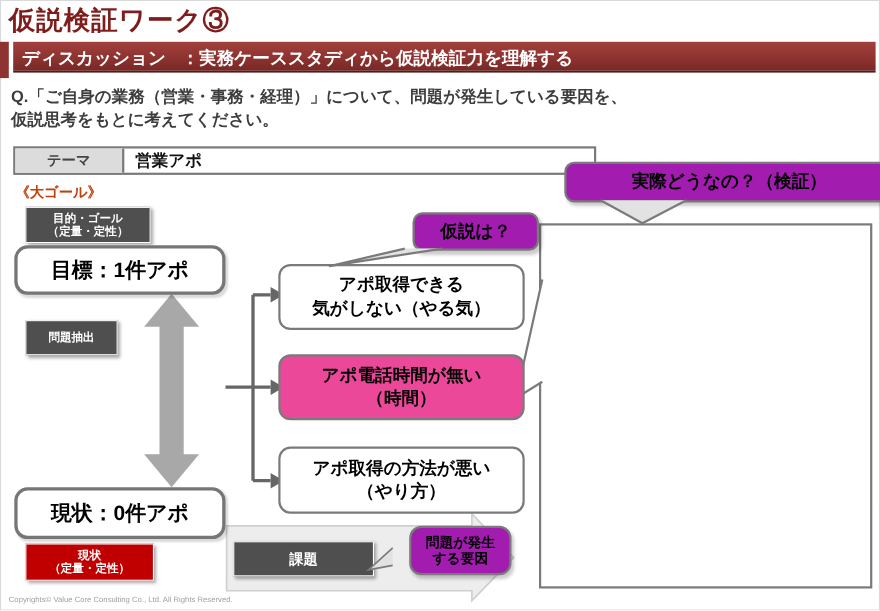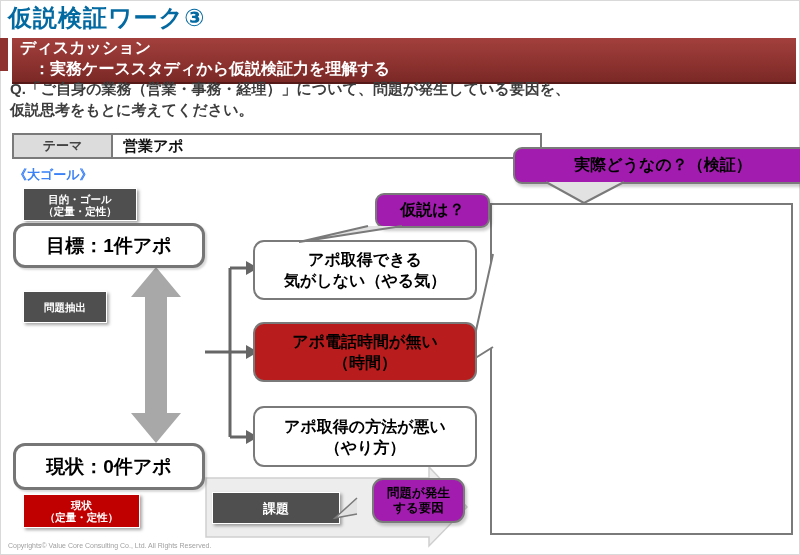--- a/index.html
+++ b/index.html
@@ -4,57 +4,57 @@
 <style>
   html,body{margin:0;padding:0;background:#ffffff;}
   #stage{
     position:relative;width:800px;height:555px;background:#ffffff;overflow:hidden;
     font-family:"Liberation Sans","DejaVu Sans",sans-serif;color:#333;
     box-shadow:inset 0 0 0 1px #d9d9d9;
   }
   .abs{position:absolute;}
   svg{position:absolute;left:0;top:0;}
   
-  .title{left:8px;top:2px;font-size:24px;font-weight:bold;color:#0369a1;letter-spacing:1px;}
+  .title{left:8px;top:2px;font-size:24px;font-weight:bold;color:#7f1d1d;letter-spacing:1px;font-family:Liberation Serif, serif;}
   .banner-chip{left:0;top:38px;width:8px;height:33px;background:#8e3330;}
   .banner-main{
-    left:12px;top:38px;width:784px;height:46px;
+    left:12px;top:38px;width:784px;height:28px;
     background:linear-gradient(#a2403d,#8e3330 55%,#7a2826);
     border-bottom:2px solid #551a18;box-sizing:border-box;
-    display:flex;align-items:flex-start;padding-left:8px;flex-direction:column;
+    display:flex;align-items:flex-end;padding-left:8px;
   }
   .banner-label{color:#fff;font-weight:bold;font-size:16px;}
   .banner-desc{color:#fff;font-weight:bold;font-size:16px;margin-left:14px;}
   .question{left:10px;top:78px;font-size:15px;font-weight:bold;color:#3d3d3d;line-height:21px;}
   
   .theme-row{left:12px;top:133px;width:530px;height:26px;border:2px solid #7a7a7a;box-sizing:border-box;display:flex;background:#fff;}
   .theme-label{width:97px;background:#dcdcdc;border-right:2px solid #7a7a7a;display:flex;align-items:center;justify-content:center;font-size:13px;font-weight:bold;color:#444;}
   .theme-value{flex:1;display:flex;align-items:center;padding-left:10px;font-size:15px;font-weight:bold;color:#111;}
-  .goal-heading{left:14px;top:166px;font-size:13px;font-weight:bold;color:#3b82f6;}
+  .goal-heading{left:14px;top:166px;font-size:13px;font-weight:bold;color:#c2410c;}
   
   .tag{background:#4f4f4f;color:#fff;border:1px solid #fff;box-shadow:2px 2px 3px rgba(0,0,0,.35);
        display:flex;flex-direction:column;align-items:center;justify-content:center;
        font-size:10.5px;font-weight:bold;line-height:12px;box-sizing:border-box;text-align:center;}
   .tag.red{background:#c00000;}
   .tag-goal{left:23px;top:188px;width:114px;height:33px;}
   .tag-problem{left:23px;top:291px;width:84px;height:32px;text-align:center;}
   .tag-current{left:23px;top:494px;width:117px;height:34px;}
   .tag-issue{left:212px;top:492px;width:128px;height:32px;font-size:13px;line-height:15px;}
   
   .rbox{background:#fff;border:3px solid #767676;border-radius:12px;box-sizing:border-box;
         display:flex;align-items:center;justify-content:center;
         font-size:19px;font-weight:bold;color:#000;box-shadow:2px 2px 2px rgba(0,0,0,.15);}
   .rbox-target{left:13px;top:223px;width:192px;height:45px;text-align:center;}
   .rbox-gap{left:13px;top:331px;width:192px;height:47px;}
   .rbox-current{left:13px;top:443px;width:192px;height:47px;}
   
   .hbox{background:#fff;border:2.5px solid #7a7a7a;border-radius:11px;box-sizing:border-box;
         display:flex;flex-direction:column;align-items:center;justify-content:center;
         font-size:16px;font-weight:bold;color:#000;line-height:21px;text-align:right;}
-  .hbox.pink{background:#b91c1c;}
+  .hbox.pink{background:#ec4899;}
   .hbox1{left:253px;top:240px;width:224px;height:60px;}
   .hbox2{left:253px;top:322px;width:224px;height:60px;}
   .hbox3{left:253px;top:406px;width:224px;height:61px;}
   
   .bubble{background:#a21caf;border:2px solid #7a7a7a;border-radius:9px;box-sizing:border-box;
           display:flex;flex-direction:column;align-items:center;justify-content:center;
           font-weight:bold;color:#000;box-shadow:2px 3px 3px rgba(0,0,0,.2);text-align:center;margin-left:20px;}
   .bubble-hypothesis{left:355px;top:193px;width:115px;height:35px;font-size:16px;}
   .bubble-verify{left:493px;top:147px;width:300px;height:37px;font-size:16px;}
   .bubble-cause{left:352px;top:478px;width:93px;height:45px;font-size:12.5px;line-height:15px;border-radius:11px;}

